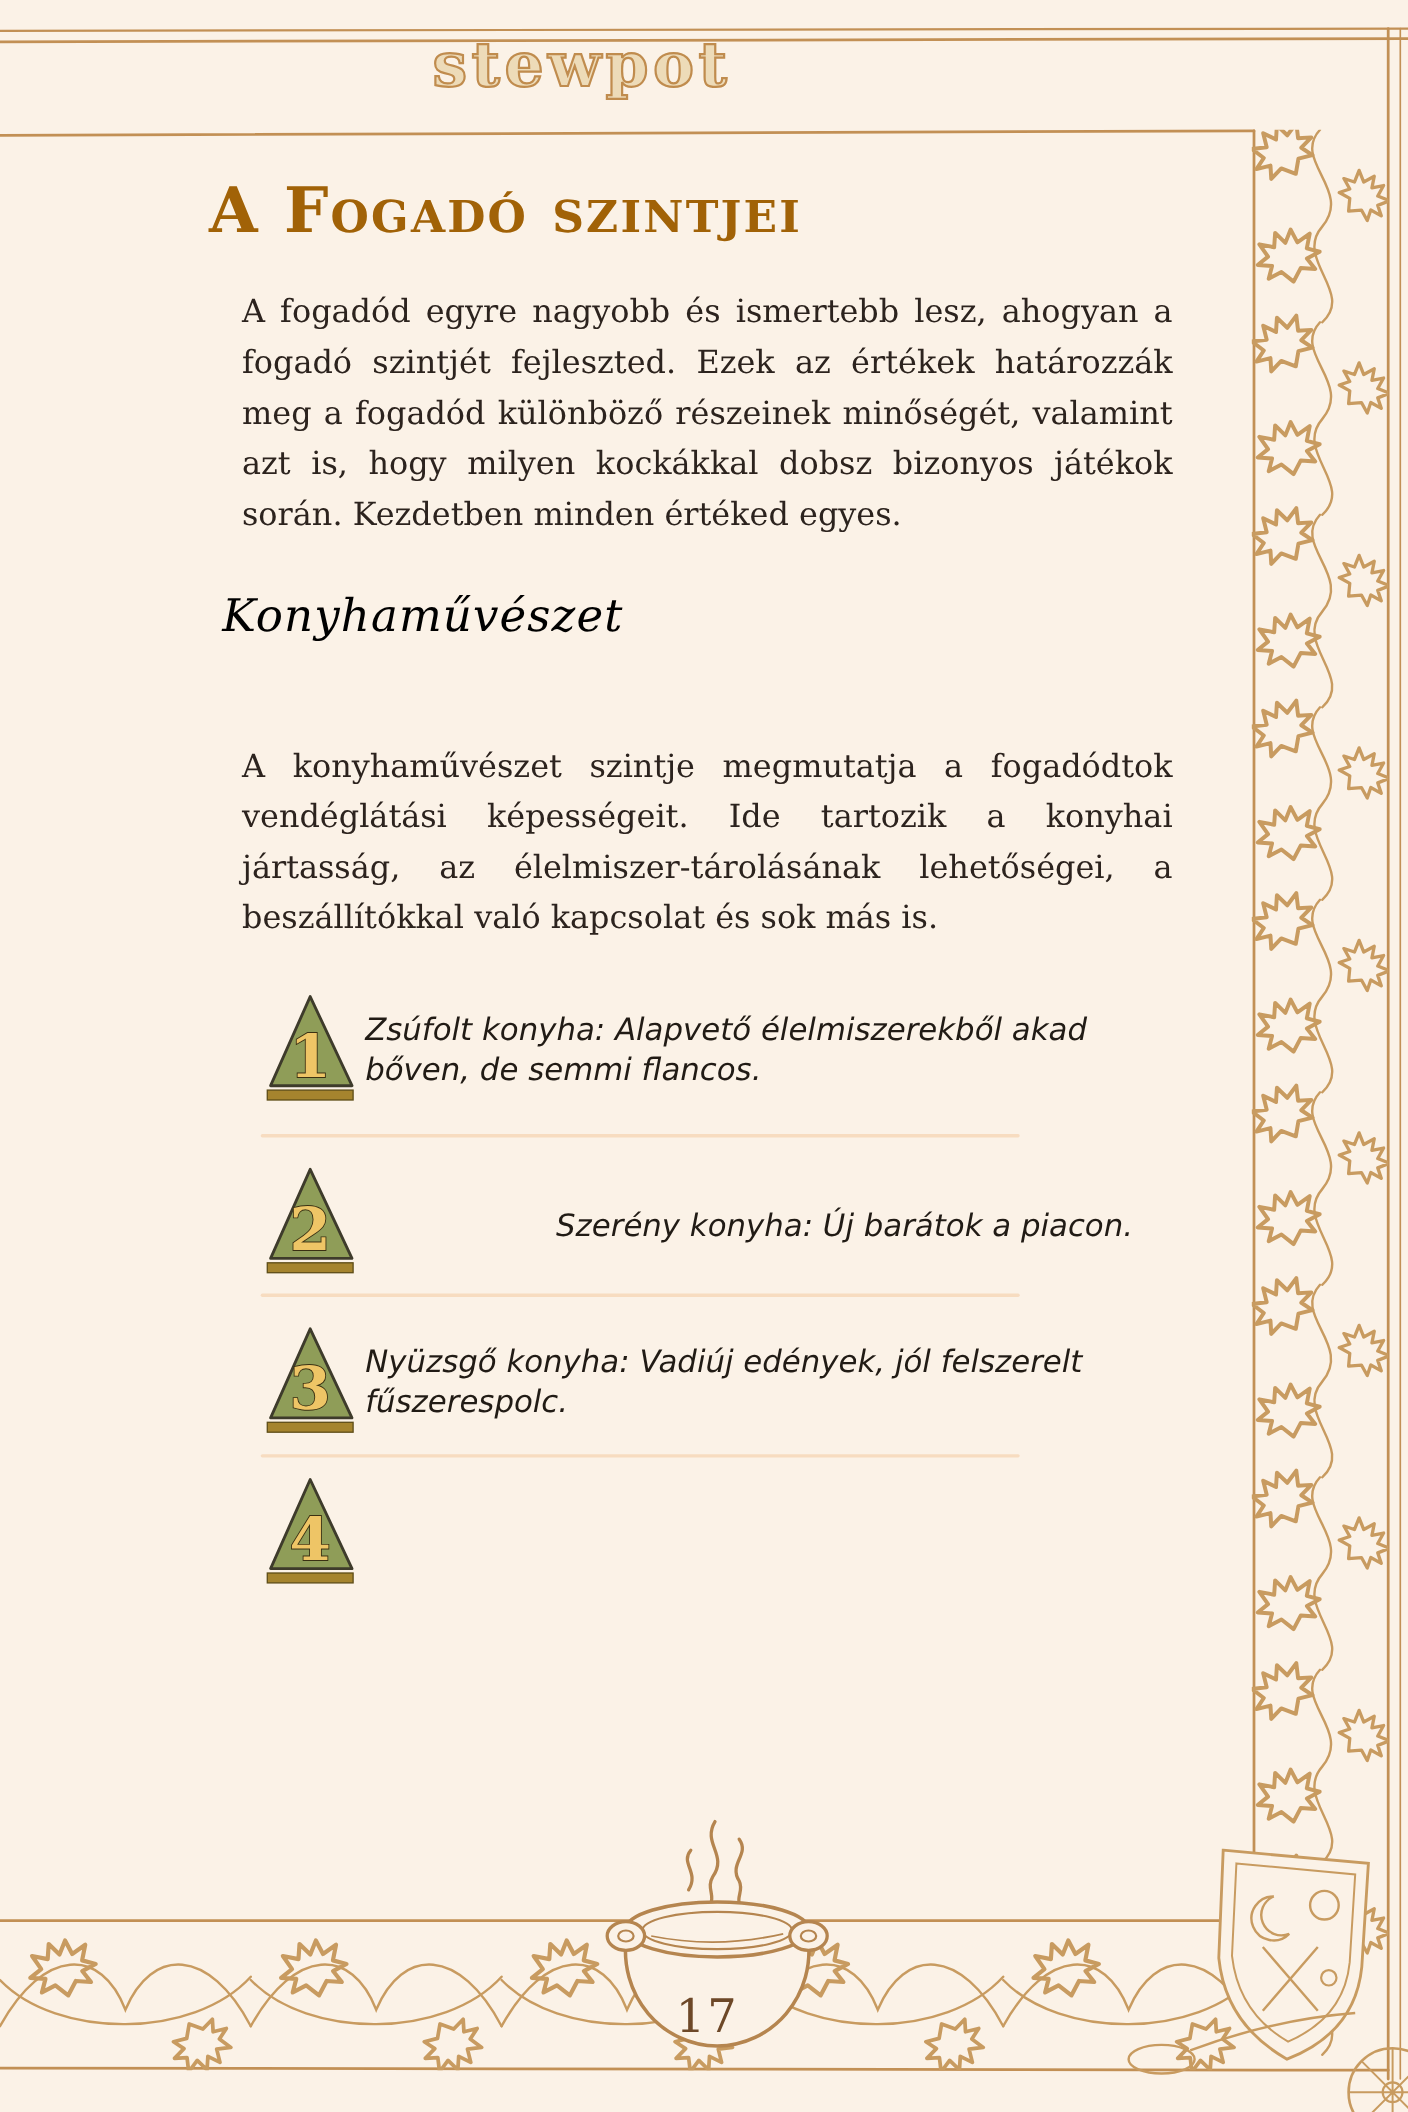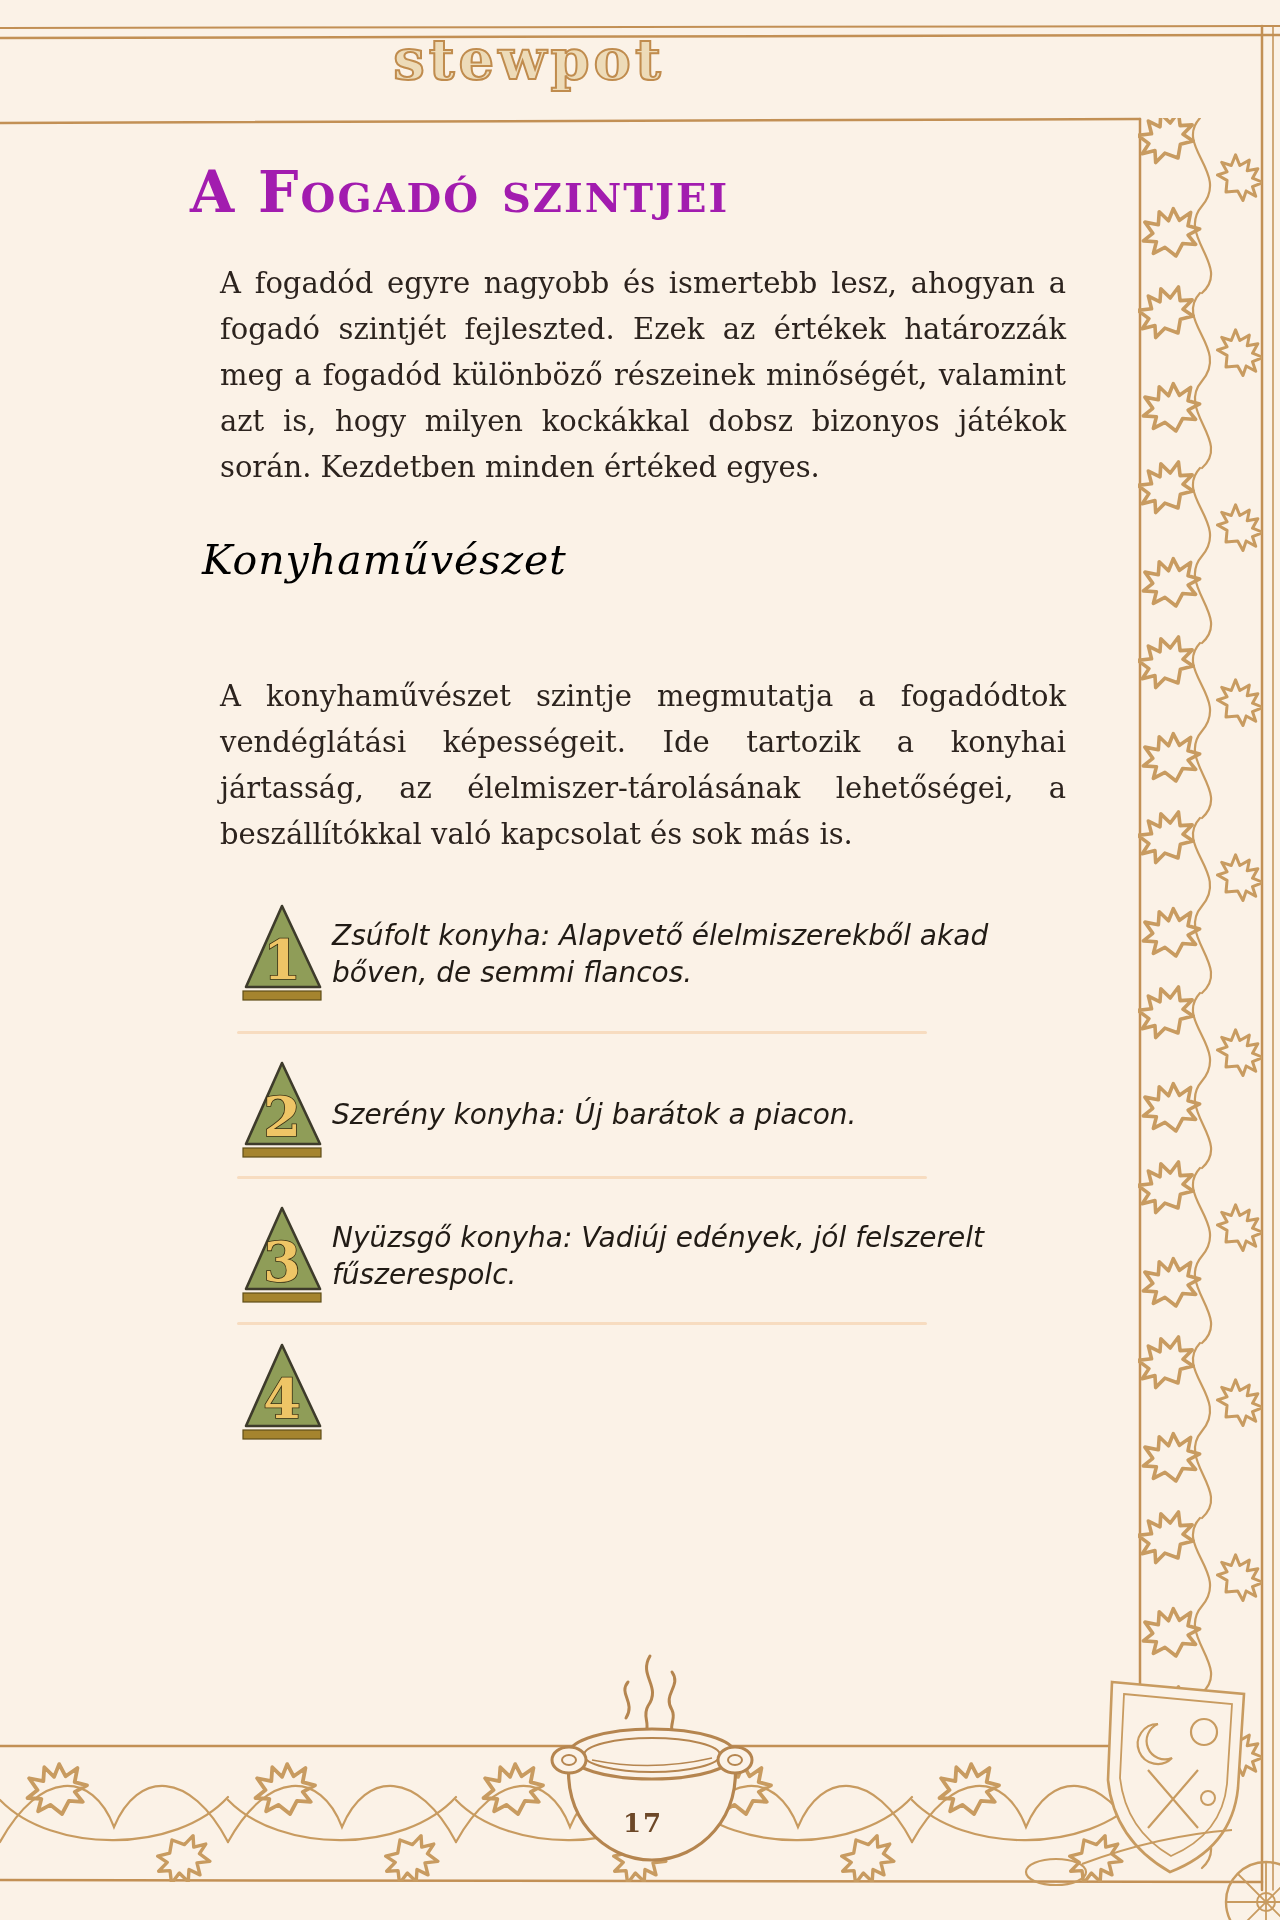--- a/index.html
+++ b/index.html
@@ -8,45 +8,45 @@
   svg{position:absolute;pointer-events:none;}
   .vine{fill:none;stroke:#c89b60;stroke-width:2.2;stroke-linecap:round;}
   .leafu{fill:none;stroke:#c89b60;stroke-width:2;stroke-linejoin:round;}
   .frameline{stroke:#c29055;stroke-linecap:round;}
 
   .logo{position:absolute;left:0;top:26px;width:1058px;text-align:center;
         font-size:56px;font-weight:bold;letter-spacing:4px;color:#eddbb8;
         -webkit-text-stroke:2px #c08c4e;z-index:30;}
 
   .title{position:absolute;left:190px;top:158px;font-variant:small-caps;font-weight:bold;
-         font-size:57px;letter-spacing:2px;color:#a21caf;z-index:20;}
+         font-size:57px;letter-spacing:2px;color:#a16207;z-index:20;}
 
   .para{position:absolute;left:196px;width:846px;text-align:justify;
         font-size:29px;line-height:46px;color:#2c231e;z-index:20;margin-left:24px;}
   .para1{top:231px;}
   .para2{top:644px;}
 
   .h2{position:absolute;left:202px;top:536px;font-style:italic;font-size:41px;
       color:#000000;letter-spacing:1px;z-index:20;}
 
   .level{position:absolute;left:240px;display:flex;align-items:flex-start;z-index:20;}
   .level .icon{width:84px;height:100px;position:relative;flex:none;}
   .level .txt{margin-left:8px;width:698px;font-family:"DejaVu Sans", sans-serif;
               font-style:italic;font-size:28px;line-height:37px;color:#211b15;}
   .lv1{top:903px;}  .lv1 .txt{padding-top:14px;}
-  .lv2{top:1060px;} .lv2 .txt{padding-top:36px;}
+  .lv2{top:1060px;} .lv2 .txt{padding-top:36px;text-align:right;}
   .lv3{top:1205px;} .lv3 .txt{padding-top:14px;}
   .lv4{top:1342px;} .lv4 .txt{padding-top:8px;text-align:justify;}
 
   .divider{position:absolute;left:237px;width:690px;height:3px;background:#f7dcc0;
            border-radius:2px;z-index:15;}
   .d1{top:1031px;} .d2{top:1176px;} .d3{top:1322px;}
 
   .pagenum{position:absolute;left:593px;top:1808px;width:100px;text-align:center;
-           font-size:26px;font-weight:bold;letter-spacing:2px;color:#6d4828;z-index:40;}
+           font-size:42px;font-weight:normal;letter-spacing:2px;color:#6d4828;z-index:40;}
 
   .tri-num{font-family:"DejaVu Serif", serif;font-weight:bold;font-size:54px;
            fill:#eec566;stroke:#3a3012;stroke-width:1.6px;paint-order:stroke;}
 </style>
 </head>
 <body>
 
 <div class="page">
 
   <svg width="1280" height="1920" style="left:0;top:0;z-index:1">

